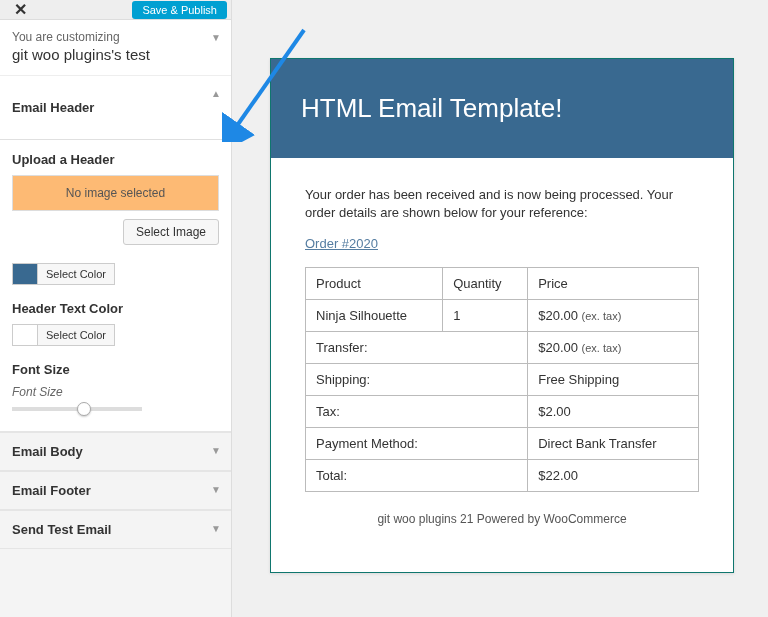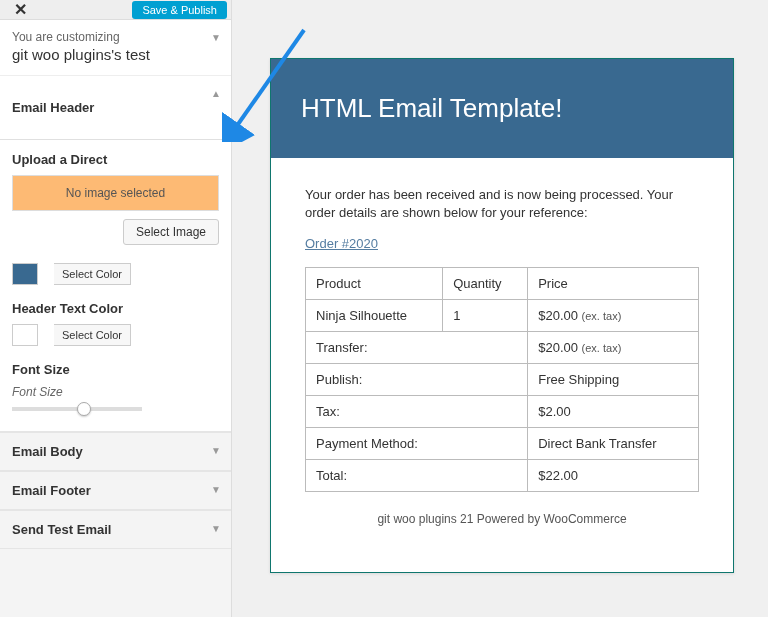--- a/index.html
+++ b/index.html
@@ -104,21 +104,21 @@
       background: #f7f7f7;
       border: 1px solid #ccc;
       padding: 5px 12px;
       font-size: 12px;
       border-radius: 3px;
       cursor: pointer;
       color: #333;
     }
     .color-row {
       display: flex;
-      gap: 16px;
+      gap: 0;
       margin-bottom: 6px;
     }
     .color-swatch {
       width: 26px;
       height: 22px;
       border: 1px solid #ccc;
       display: inline-block;
     }
     .swatch-blue { background: #396990; }
     .swatch-white { background: #fff; }
@@ -249,21 +249,21 @@
       <div class="site-title">git woo plugins's test</div>
       <span class="arrow-toggle">▼</span>
     </div>
 
     <div class="panel-row">
       <span>Email Header</span>
       <span class="arrow-toggle">▲</span>
     </div>
 
     <div class="controls-area">
-      <div class="ctrl-heading">Upload a Direct</div>
+      <div class="ctrl-heading">Upload a Header</div>
       <div class="no-image-box">No image selected</div>
       <div class="select-image-wrap">
         <button class="btn-grey">Select Image</button>
       </div>
 
       <div class="color-row section-gap">
         <span class="color-swatch swatch-blue"></span>
         <button class="btn-select-color">Select Color</button>
       </div>
 
@@ -311,21 +311,21 @@
         <tr>
           <td>Ninja Silhouette</td>
           <td>1</td>
           <td><span>$20.00</span> <span class="ex-tax">(ex. tax)</span></td>
         </tr>
         <tr>
           <td colspan="2">Transfer:</td>
           <td><span>$20.00</span> <span class="ex-tax">(ex. tax)</span></td>
         </tr>
         <tr>
-          <td colspan="2">Publish:</td>
+          <td colspan="2">Shipping:</td>
           <td>Free Shipping</td>
         </tr>
         <tr>
           <td colspan="2">Tax:</td>
           <td>$2.00</td>
         </tr>
         <tr>
           <td colspan="2">Payment Method:</td>
           <td>Direct Bank Transfer</td>
         </tr>

